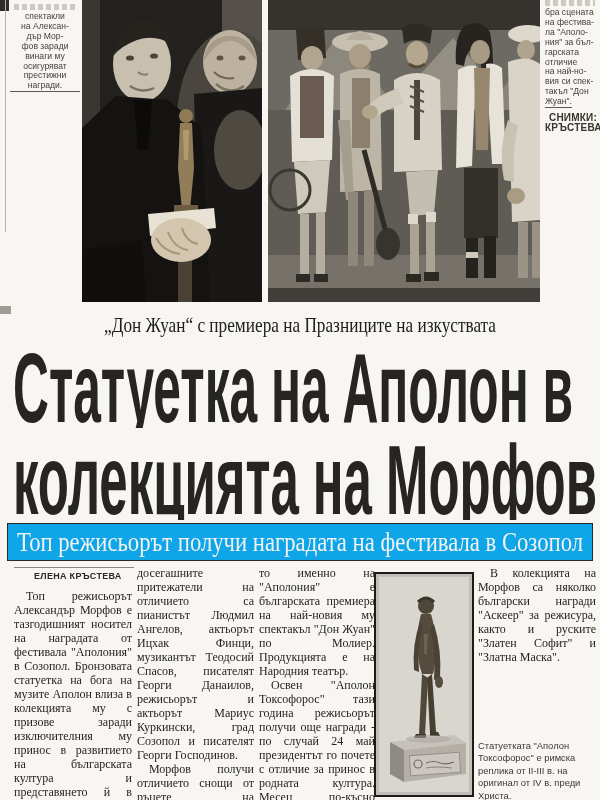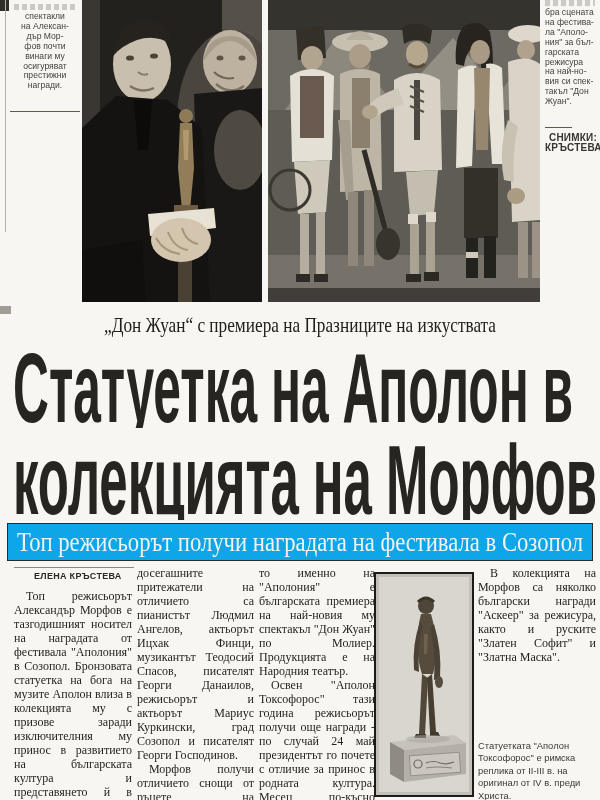--- a/index.html
+++ b/index.html
@@ -10,21 +10,21 @@
   }
   .abs{position:absolute;}
   
   .strip{font-family:"Liberation Sans",sans-serif;font-size:8.6px;line-height:9.9px;
          color:#45433e;text-align:center;}
   .strip .ln{white-space:nowrap;}
   .vrule{width:1px;background:#b6b3ac;}
   .hairline{height:1px;background:#8b8880;}
   .smudge{height:6px;background:repeating-linear-gradient(90deg,#b9b6af 0 5px,#f7f6f2 5px 8px);
           opacity:.7;margin:0 4px 2px 4px;}
-  .undl{border-bottom:1.4px solid #5c594f;padding-bottom:20px;}
+  .undl{border-bottom:1.4px solid #5c594f;padding-bottom:0;}
   .credit{font-weight:bold;font-size:10px;line-height:9.6px;color:#38362f;text-align:right;
           letter-spacing:.2px;margin-top:5px;}
   
   .photo{background:#777;overflow:hidden;}
   .statframe{border:2px solid #1c1b18;background:#dad7d1;overflow:hidden;}
   
   .capsvg text{font-family:"Liberation Serif",serif;fill:#21201c;}
   .headsvg text{font-family:"Liberation Sans",sans-serif;font-weight:bold;fill:#262522;}
   .subbar{background:#0ea5e9;box-shadow:0 0 0 1px #2c2a27;}
   .subbar text{font-family:"Liberation Serif",serif;fill:#f4f3ef;}
@@ -46,21 +46,21 @@
 
   <div class="abs mark" style="left:0;top:0;width:9px;height:11px;"></div>
   <div class="abs mark2" style="left:0;top:306px;width:11px;height:8px;"></div>
 
   <div class="abs vrule" style="left:5px;top:0;height:232px;"></div>
   <div class="abs strip" style="left:10px;top:4px;width:70px;">
     <div class="smudge"></div>
     <div class="ln">спектакли</div>
     <div class="ln">на Алексан-</div>
     <div class="ln">дър Мор-</div>
-    <div class="ln">фов почти</div>
+    <div class="ln">фов заради</div>
     <div class="ln">винаги му</div>
     <div class="ln">осигуряват</div>
     <div class="ln">престижни</div>
     <div class="ln undl">награди.</div>
   </div>
 
   <div class="abs photo" style="left:82px;top:0;width:180px;height:302px;">
     <svg width="180" height="302" viewBox="0 0 180 302">
       <rect width="180" height="302" fill="#23211e"></rect>
       <rect x="0" y="0" width="18" height="302" fill="#3a3732"></rect>
@@ -174,21 +174,21 @@
     </svg>
   </div>
 
   <div class="abs strip" style="left:545px;top:0;width:52px;text-align:left;">
     <div class="smudge" style="margin:0 2px 2px 0;"></div>
     <div class="ln">бра сцената</div>
     <div class="ln">на фестива-</div>
     <div class="ln">ла "Аполо-</div>
     <div class="ln">ния" за бъл-</div>
     <div class="ln">гарската</div>
-    <div class="ln">режисура</div>
+    <div class="ln">отличие</div>
     <div class="ln">на най-но-</div>
     <div class="ln">вия си спек-</div>
     <div class="ln">такъл "Дон</div>
     <div class="ln undl" style="display:inline-block;">Жуан".</div>
     <div class="credit">
       <div>СНИМКИ:</div>
       <div>КРЪСТЕВА</div>
     </div>
   </div>
 

